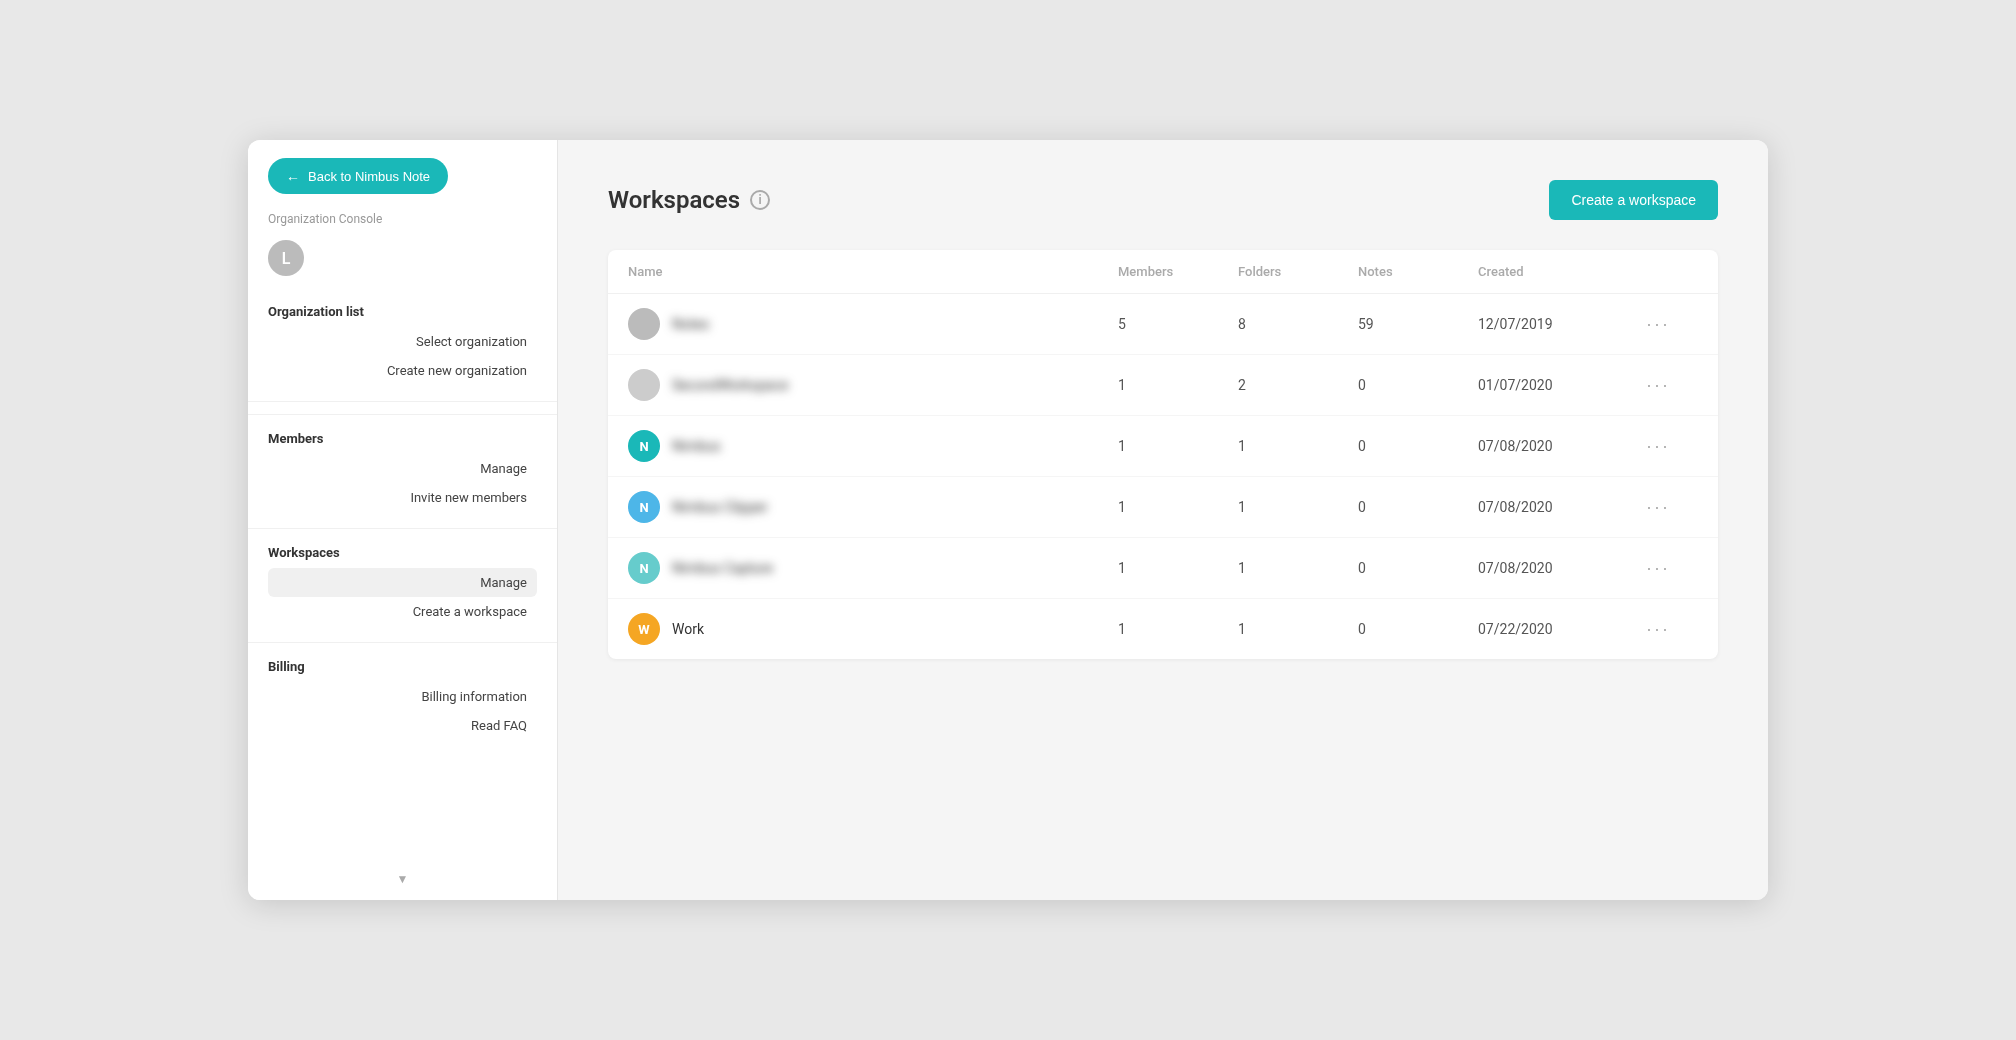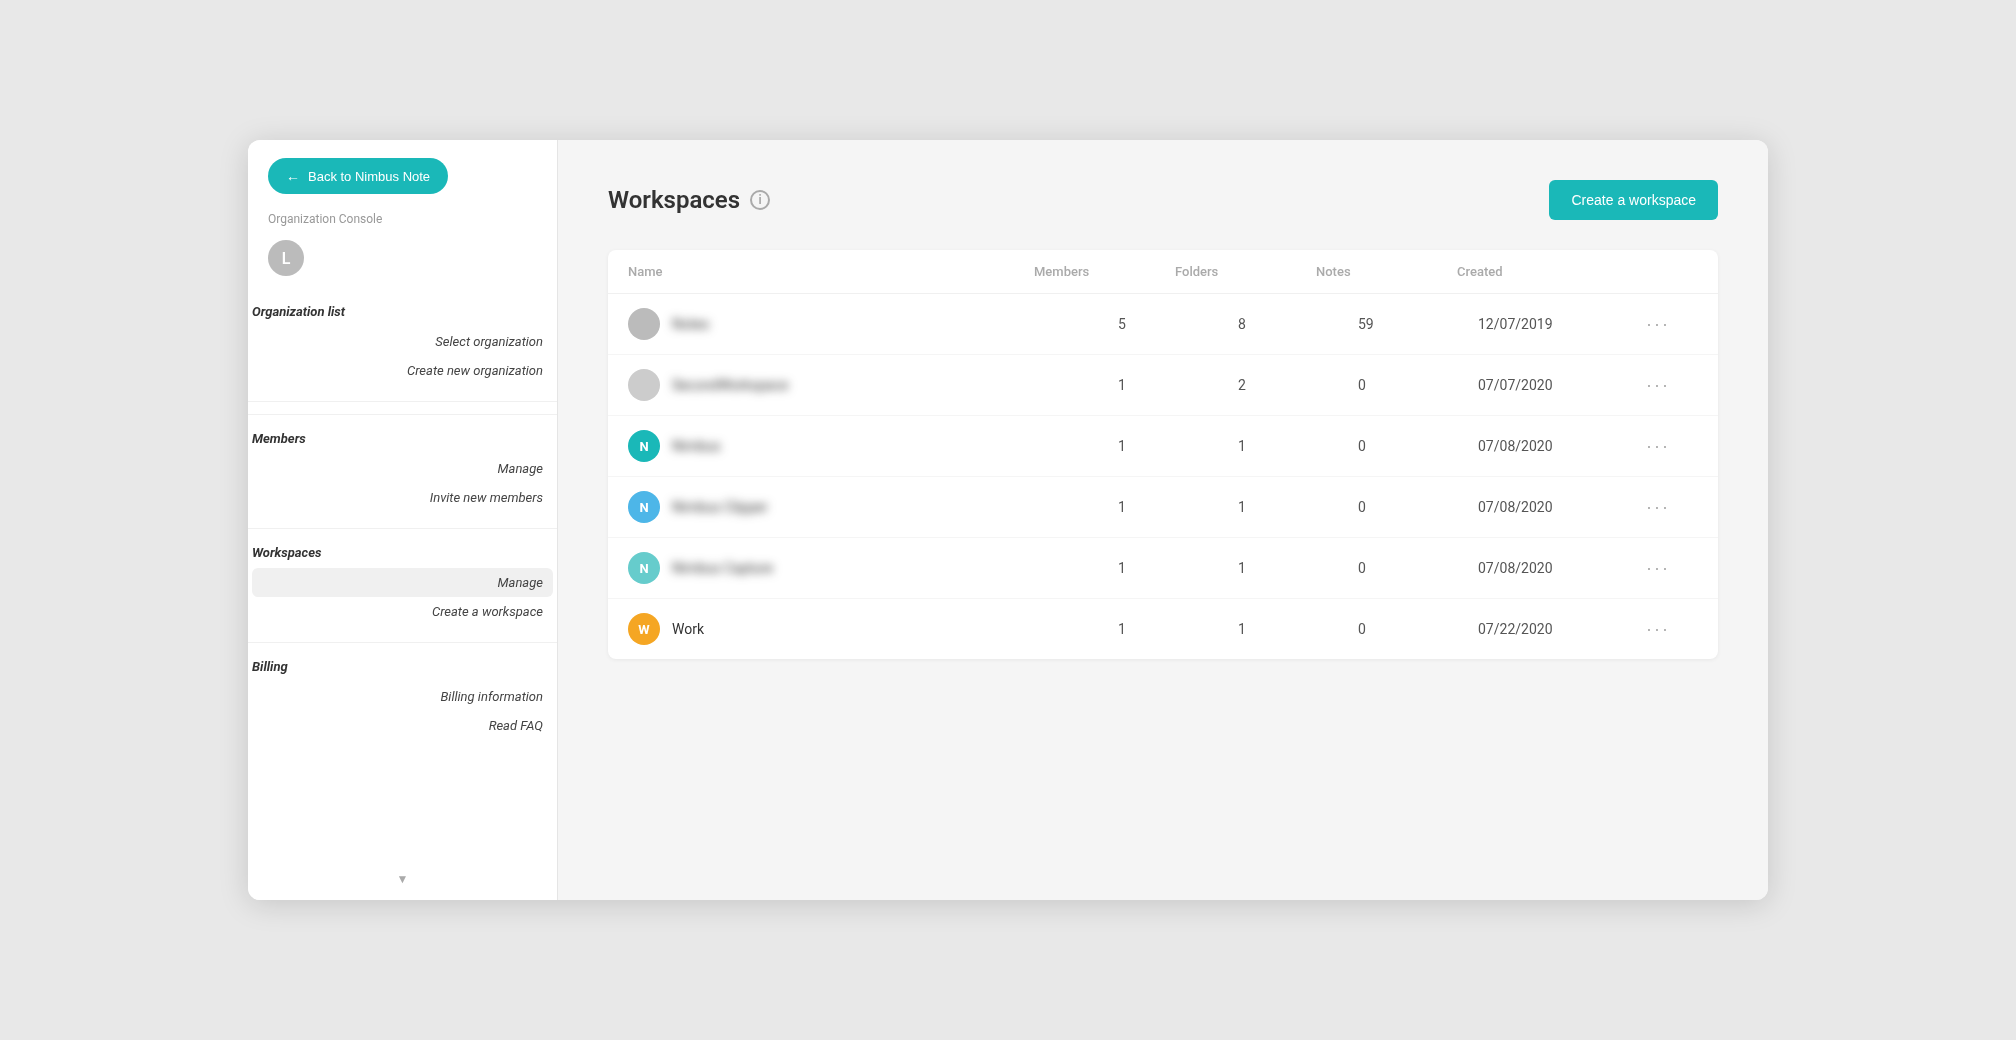--- a/index.html
+++ b/index.html
@@ -66,23 +66,22 @@
       display: flex;
       align-items: center;
       justify-content: center;
       color: #fff;
       font-size: 16px;
       font-weight: 600;
       margin: 0 20px 18px 20px;
     }
 
     .sidebar-section {
-      padding: 0 4px;
+      padding: 0 20px;
       margin-bottom: 10px;
-      font-style: italic;
     }
     .sidebar-section-title {
       font-size: 13px;
       font-weight: 700;
       color: #333;
       margin-bottom: 8px;
       padding-top: 10px;
     }
     .sidebar-item {
       display: block;
@@ -164,21 +163,20 @@
       box-shadow: 0 1px 4px rgba(0,0,0,0.06);
     }
     .table-header {
       display: grid;
       grid-template-columns: 1fr 120px 120px 120px 160px 60px;
       padding: 14px 20px;
       border-bottom: 1px solid #f0f0f0;
       color: #aaa;
       font-size: 13px;
       font-weight: 500;
-      gap: 21px;
     }
     .table-row {
       display: grid;
       grid-template-columns: 1fr 120px 120px 120px 160px 60px;
       padding: 14px 20px;
       border-bottom: 1px solid #f5f5f5;
       align-items: center;
     }
     .table-row:last-child { border-bottom: none; }
 
@@ -316,21 +314,21 @@
             <div><button class="more-btn">···</button></div>
           </div>
           <div class="table-row">
             <div class="workspace-name-cell">
               <div class="ws-avatar" style="background: rgb(204, 204, 204);"></div>
               <span class="ws-name blurred">SecondWorkspace</span>
             </div>
             <div class="table-cell">1</div>
             <div class="table-cell">2</div>
             <div class="table-cell">0</div>
-            <div class="table-cell">07/07/2020</div>
+            <div class="table-cell">01/07/2020</div>
             <div><button class="more-btn">···</button></div>
           </div>
           <div class="table-row">
             <div class="workspace-name-cell">
               <div class="ws-avatar" style="background: rgb(26, 184, 184);">N</div>
               <span class="ws-name blurred">Nimbus</span>
             </div>
             <div class="table-cell">1</div>
             <div class="table-cell">1</div>
             <div class="table-cell">0</div>

